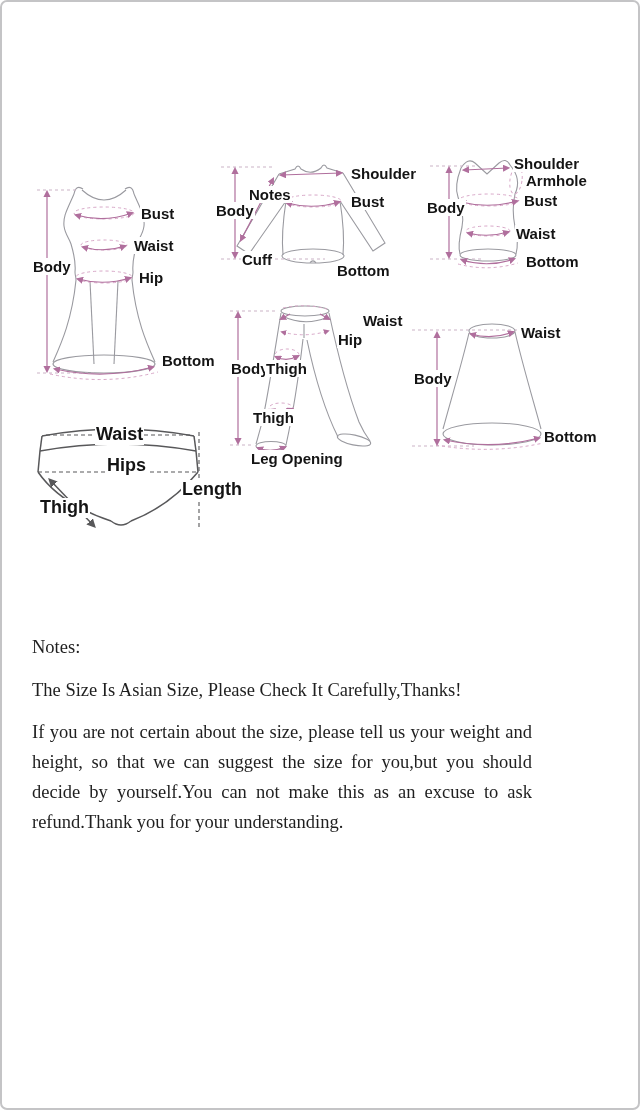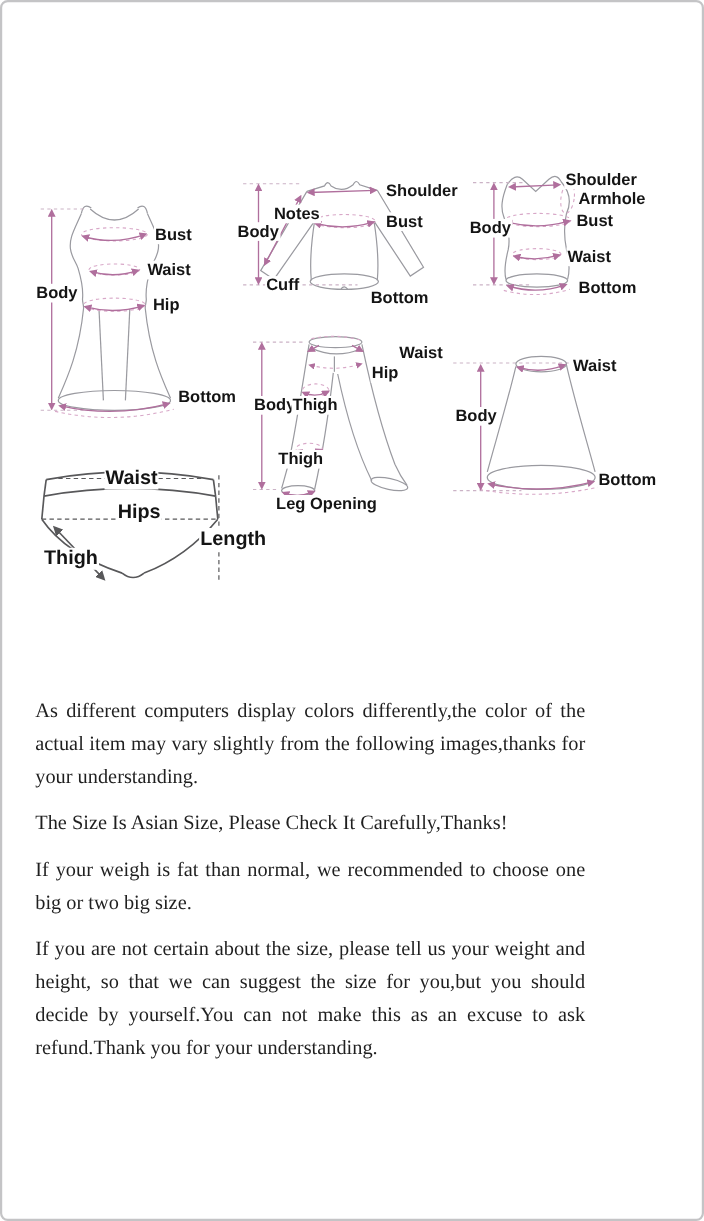--- a/index.html
+++ b/index.html
@@ -205,19 +205,18 @@
       <path class="ln-dark" d="M32,72 L76,118" marker-start="url(#mG)" marker-end="url(#mG)"></path>
       <path class="dsh-dark" d="M181,24 V120"></path>
     </svg>
     <span class="lbl lbl-big" style="left:77px;top:17px">Waist</span>
     <span class="lbl lbl-big" style="left:88px;top:48px">Hips</span>
     <span class="lbl lbl-big" style="left:21px;top:90px">Thigh</span>
     <span class="lbl lbl-big" style="left:163px;top:72px">Length</span>
   </figure>
 
   <section class="notes">
-    <p>As different computers display colors differently,the color of the actual item may vary slightly from the following images,thanks for your understanding.</p>
+    <p class="notes-heading">Notes:</p>
     <p class="nj">The Size Is Asian Size, Please Check It Carefully,Thanks!</p>
-    <p>If your weigh is fat than normal, we recommended to choose one big or two big size.</p>
     <p>If you are not certain about the size, please tell us your weight and height, so that we can suggest the size for you,but you should decide by yourself.You can not make this as an excuse to ask refund.Thank you for your understanding.</p>
   </section>
 
 </div>
 
 </body></html>

